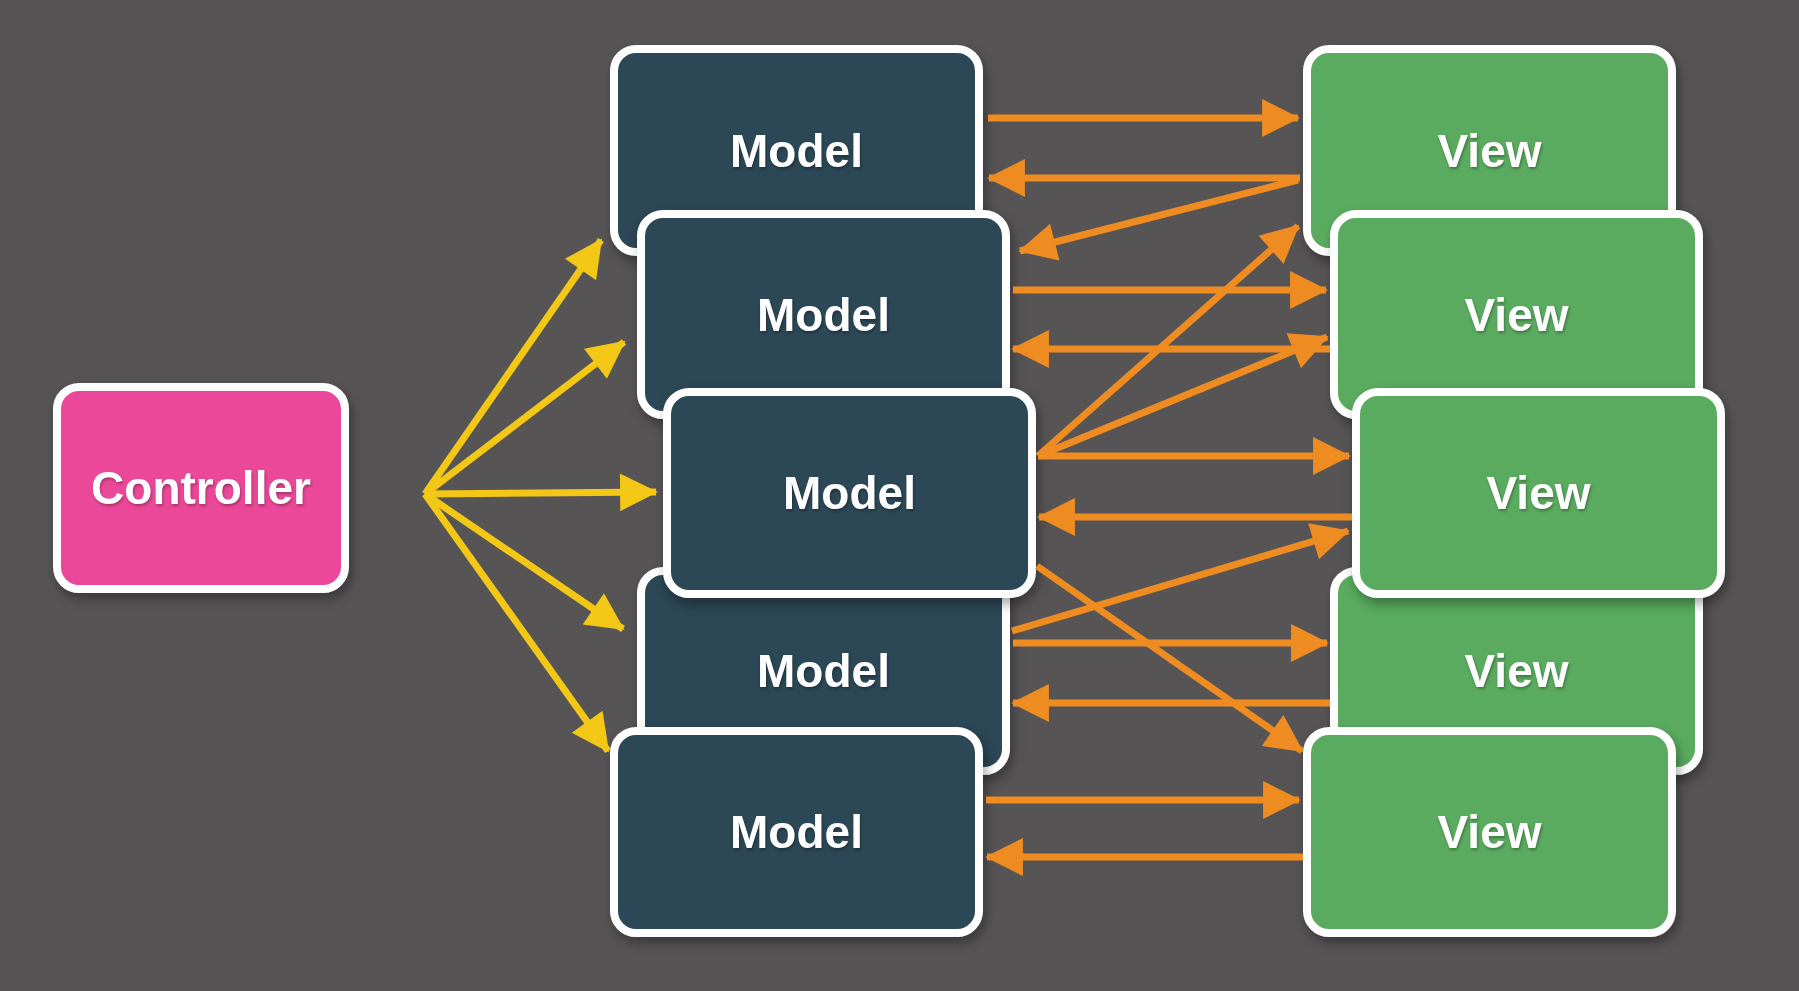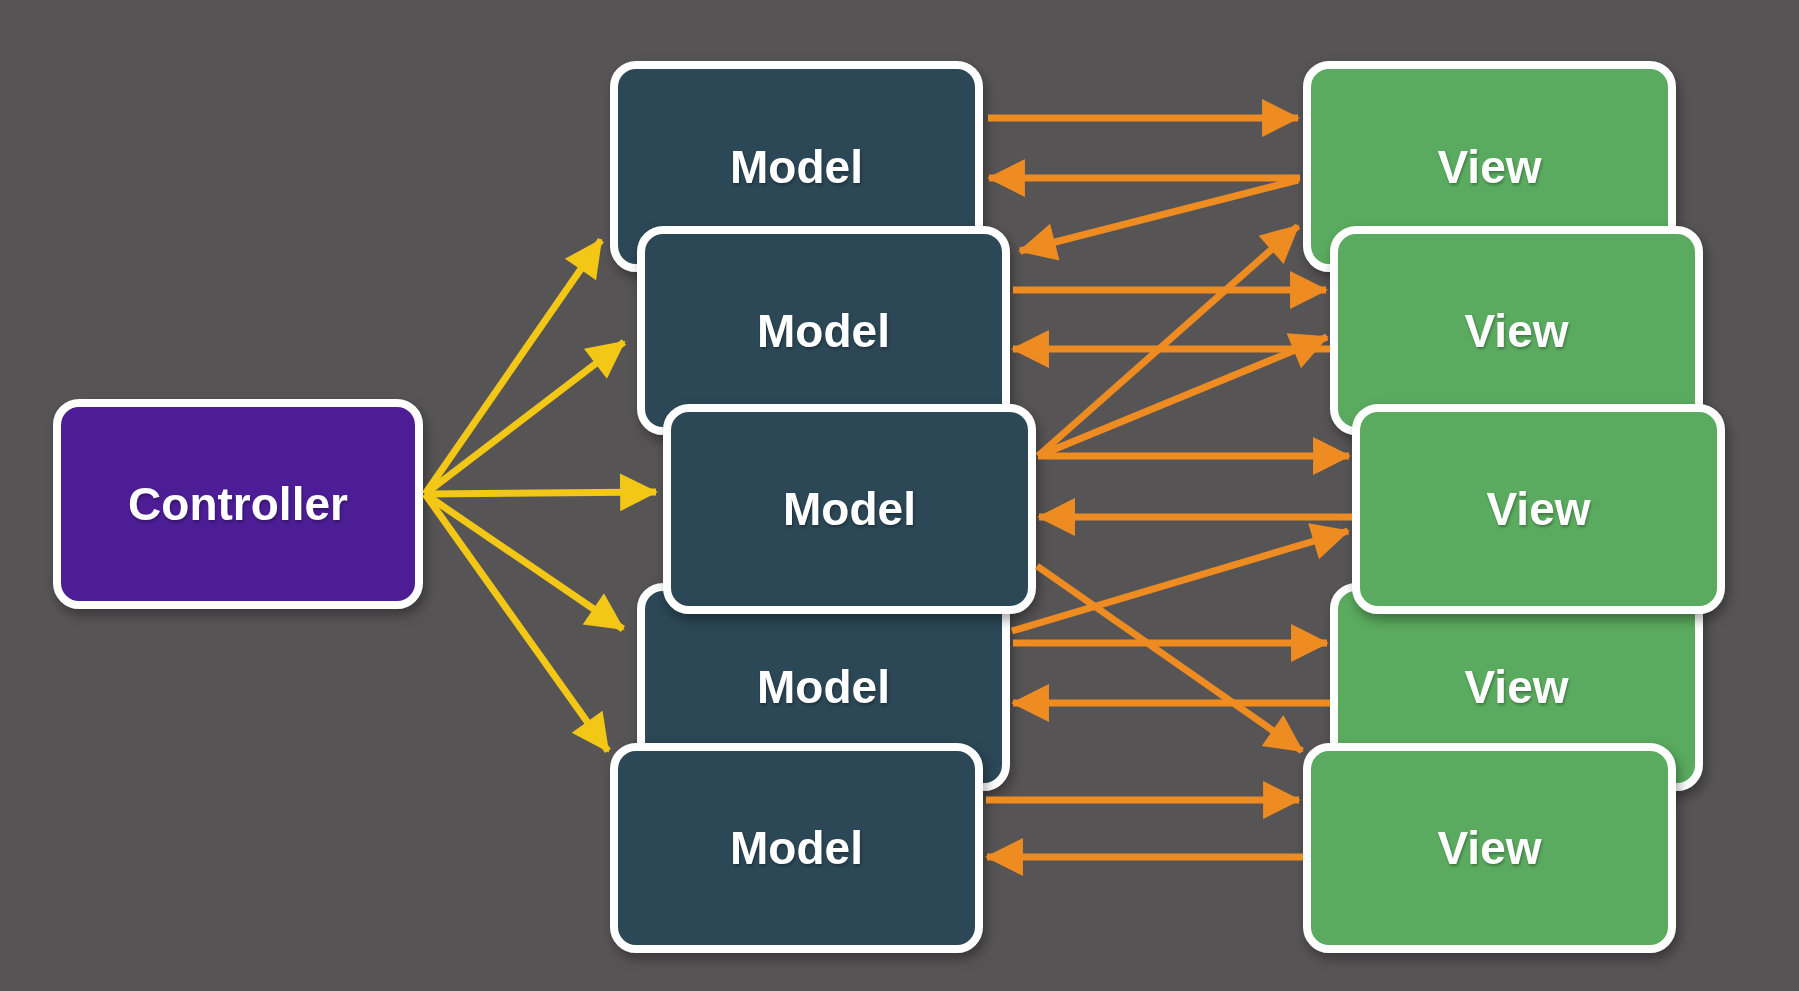--- a/index.html
+++ b/index.html
@@ -12,21 +12,20 @@
   }
   .node {
     position: absolute;
     box-sizing: border-box;
     border: 8px solid #ffffff;
     border-radius: 26px;
     display: flex;
     align-items: center;
     justify-content: center;
     box-shadow: 3px 6px 12px rgba(0,0,0,0.35);
-    margin-top: 16px;
   }
   .node span {
     color: #ffffff;
     font-weight: bold;
     font-size: 46px;
     text-shadow: 1px 2px 3px rgba(0,0,0,0.30);
     white-space: nowrap;
   }
   #arrows-svg {
     position: absolute;
@@ -64,21 +63,21 @@
       <line x1="1038" y1="456" x2="1327" y2="337" stroke="#ee8c22" stroke-width="7" marker-end="url(#head-orange)"></line>
       <line x1="1038" y1="456" x2="1349" y2="456" stroke="#ee8c22" stroke-width="7" marker-end="url(#head-orange)"></line>
       <line x1="1352" y1="517" x2="1039" y2="517" stroke="#ee8c22" stroke-width="7" marker-end="url(#head-orange)"></line>
       <line x1="1037" y1="566" x2="1302" y2="751" stroke="#ee8c22" stroke-width="7" marker-end="url(#head-orange)"></line>
       <line x1="1012" y1="631" x2="1348" y2="531" stroke="#ee8c22" stroke-width="7" marker-end="url(#head-orange)"></line>
       <line x1="1013" y1="643" x2="1327" y2="643" stroke="#ee8c22" stroke-width="7" marker-end="url(#head-orange)"></line>
       <line x1="1330" y1="703" x2="1013" y2="703" stroke="#ee8c22" stroke-width="7" marker-end="url(#head-orange)"></line>
       <line x1="986" y1="800" x2="1299" y2="800" stroke="#ee8c22" stroke-width="7" marker-end="url(#head-orange)"></line>
       <line x1="1303" y1="857" x2="987" y2="857" stroke="#ee8c22" stroke-width="7" marker-end="url(#head-orange)"></line>
     </svg>
-<div class="node" style="left: 53px; top: 383px; width: 370px; height: 210px; z-index: 1; background: #4c1d95; border-color: rgb(255, 255, 255);">
+<div class="node" style="left: 53px; top: 383px; width: 296px; height: 210px; z-index: 1; background: #ec4899; border-color: rgb(255, 255, 255);">
       <span style="color: rgb(255, 255, 255);">Controller</span>
     </div>
     <div class="node" style="left: 610px; top: 45px; width: 373px; height: 211px; z-index: 1; background: rgb(44, 71, 86); border-color: rgb(255, 255, 255);">
       <span style="color: rgb(255, 255, 255);">Model</span>
     </div>
     <div class="node" style="left: 637px; top: 210px; width: 373px; height: 209px; z-index: 2; background: rgb(44, 71, 86); border-color: rgb(255, 255, 255);">
       <span style="color: rgb(255, 255, 255);">Model</span>
     </div>
     <div class="node" style="left: 663px; top: 388px; width: 373px; height: 210px; z-index: 4; background: rgb(44, 71, 86); border-color: rgb(255, 255, 255);">
       <span style="color: rgb(255, 255, 255);">Model</span>

